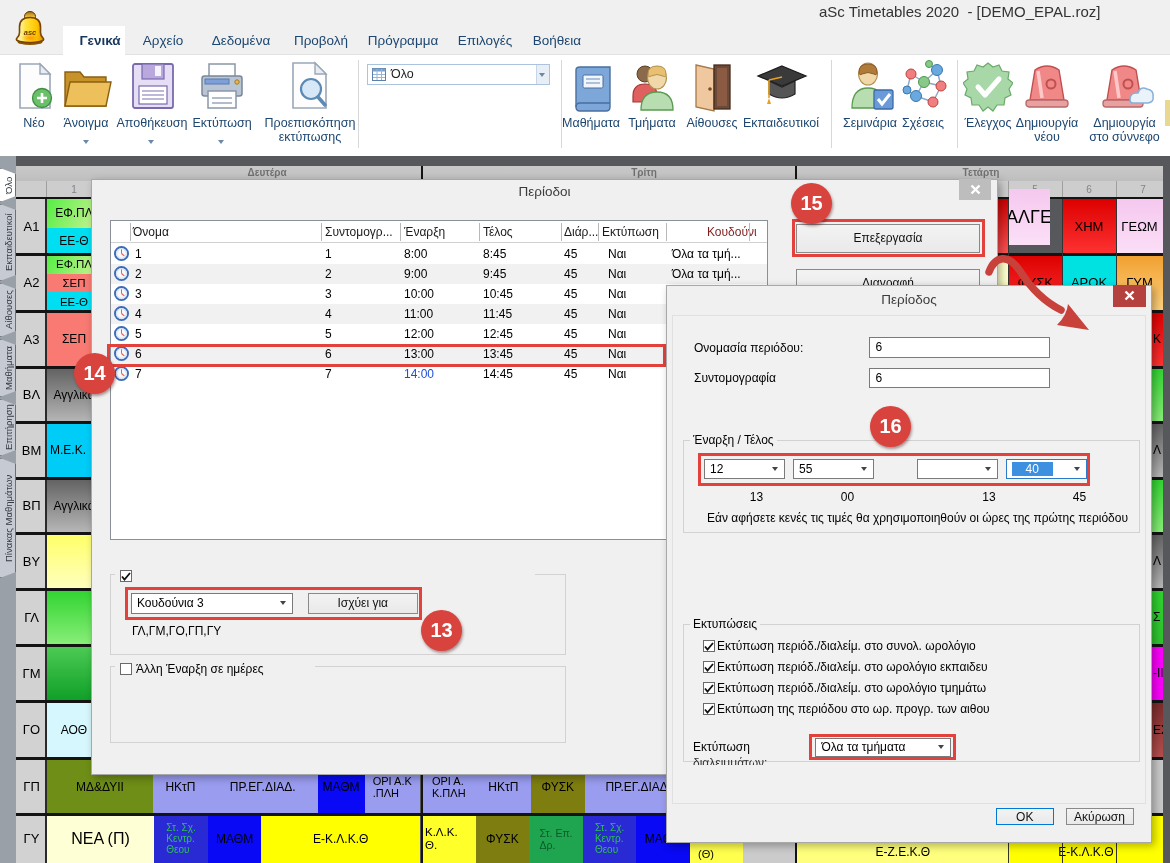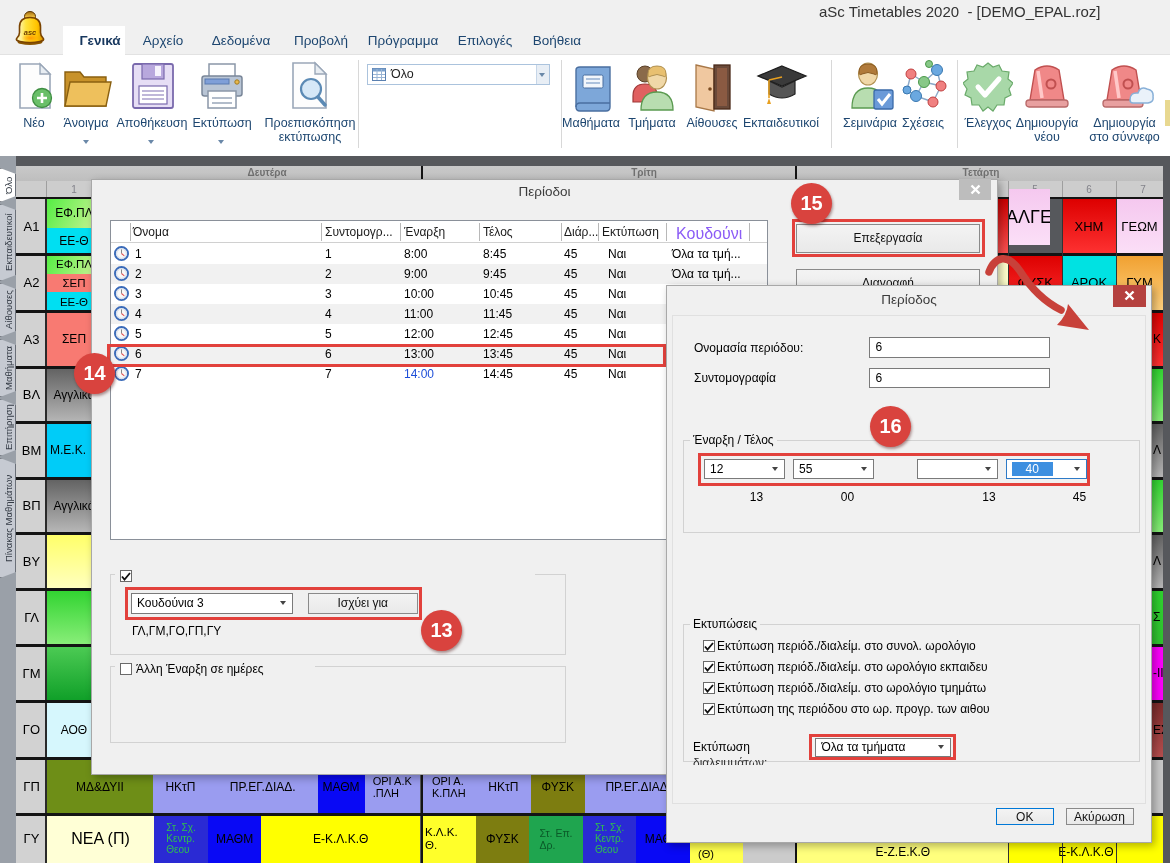--- a/index.html
+++ b/index.html
@@ -378,21 +378,21 @@
       </svg>
     </div>
 <div class="ab" style="left:110px;top:220px;width:658px;height:320px;background:#fff;border:1px solid #8a9099;z-index:21"></div>
 <div class="ab" style="left:111px;top:221px;width:656px;height:22px;background:#fff;border-bottom:1px solid #d0d0d0;z-index:22"></div>
 <div class="ab" style="left:133px;top:225px;font-size:12px;color:#1a1a1a;z-index:23;white-space:nowrap">Όνομα</div>
 <div class="ab" style="left:325px;top:225px;font-size:12px;color:#1a1a1a;z-index:23;white-space:nowrap">Συντομογρ...</div>
 <div class="ab" style="left:404px;top:225px;font-size:12px;color:#1a1a1a;z-index:23;white-space:nowrap">Έναρξη</div>
 <div class="ab" style="left:483px;top:225px;font-size:12px;color:#1a1a1a;z-index:23;white-space:nowrap">Τέλος</div>
 <div class="ab" style="left:564px;top:225px;font-size:12px;color:#1a1a1a;z-index:23;white-space:nowrap">Διάρ...</div>
 <div class="ab" style="left:602px;top:225px;font-size:12px;color:#1a1a1a;z-index:23;white-space:nowrap">Εκτύπωση</div>
-<div class="ab" style="left:676px;top:225px;font-size:16px;color:#8b5cf6;z-index:23;white-space:nowrap">Κουδούνι</div>
+<div class="ab" style="left:707px;top:225px;font-size:12px;color:#7f1d1d;z-index:23;white-space:nowrap">Κουδούνι</div>
 <div class="ab" style="left:130px;top:223px;width:1px;height:18px;background:#b8b8b8;z-index:23"></div>
 <div class="ab" style="left:321px;top:223px;width:1px;height:18px;background:#b8b8b8;z-index:23"></div>
 <div class="ab" style="left:400px;top:223px;width:1px;height:18px;background:#b8b8b8;z-index:23"></div>
 <div class="ab" style="left:479px;top:223px;width:1px;height:18px;background:#b8b8b8;z-index:23"></div>
 <div class="ab" style="left:561px;top:223px;width:1px;height:18px;background:#b8b8b8;z-index:23"></div>
 <div class="ab" style="left:598px;top:223px;width:1px;height:18px;background:#b8b8b8;z-index:23"></div>
 <div class="ab" style="left:666px;top:223px;width:1px;height:18px;background:#b8b8b8;z-index:23"></div>
 <div class="ab" style="left:749px;top:223px;width:1px;height:18px;background:#b8b8b8;z-index:23"></div>
 <div class="ab" style="left:111px;top:243.5px;width:656px;height:20px;background:#ffffff;z-index:22"></div>
 <div class="ab" style="left:114px;top:245.5px;z-index:23;line-height:0"><svg width="15" height="15" viewBox="0 0 16 16">
@@ -522,20 +522,21 @@
       <span class="ar" style="right:6px"></span>
     </div>
 <div class="combo" style="left:1005.5px;top:459px;width:81px;height:20px;z-index:32;padding-left:5px;border-color:#2d7ac7">
       <span style="background:#3d8fe0;color:#fff;padding:0 14px">40</span>
       <span class="ar" style="right:6px"></span>
     </div>
 <div class="txt" style="left:749px;top:490px;z-index:32;width:15px;text-align:center">13</div>
 <div class="txt" style="left:840px;top:490px;z-index:32;width:15px;text-align:center">00</div>
 <div class="txt" style="left:981.5px;top:490px;z-index:32;width:15px;text-align:center">13</div>
 <div class="txt" style="left:1072px;top:490px;z-index:32;width:15px;text-align:center">45</div>
+<div class="txt" style="left:707px;top:511px;z-index:32;font-size:12px">Εάν αφήσετε κενές τις τιμές θα χρησιμοποιηθούν οι ώρες της πρώτης περιόδου</div>
 <div class="gbx" style="left:682.5px;top:623.5px;width:457px;height:138px;z-index:31"></div>
 <div class="glb" style="left:690px;top:616.5px;z-index:32;background:#f1f1f1">Εκτυπώσεις</div>
 <div class="cb" style="left:702.5px;top:640px;z-index:32"></div>
 <svg class="ab" style="left:704px;top:642px;z-index:33" width="10" height="9" viewBox="0 0 10 9">
       <path d="M1 4.5 L3.5 7.5 L9 1" fill="none" stroke="#111" stroke-width="1.8"></path>
     </svg>
 <div class="txt" style="left:717px;top:639px;z-index:32">Εκτύπωση περιόδ./διαλείμ. στο συνολ. ωρολόγιο</div>
 <div class="cb" style="left:702.5px;top:661px;z-index:32"></div>
 <svg class="ab" style="left:704px;top:663px;z-index:33" width="10" height="9" viewBox="0 0 10 9">
       <path d="M1 4.5 L3.5 7.5 L9 1" fill="none" stroke="#111" stroke-width="1.8"></path>

